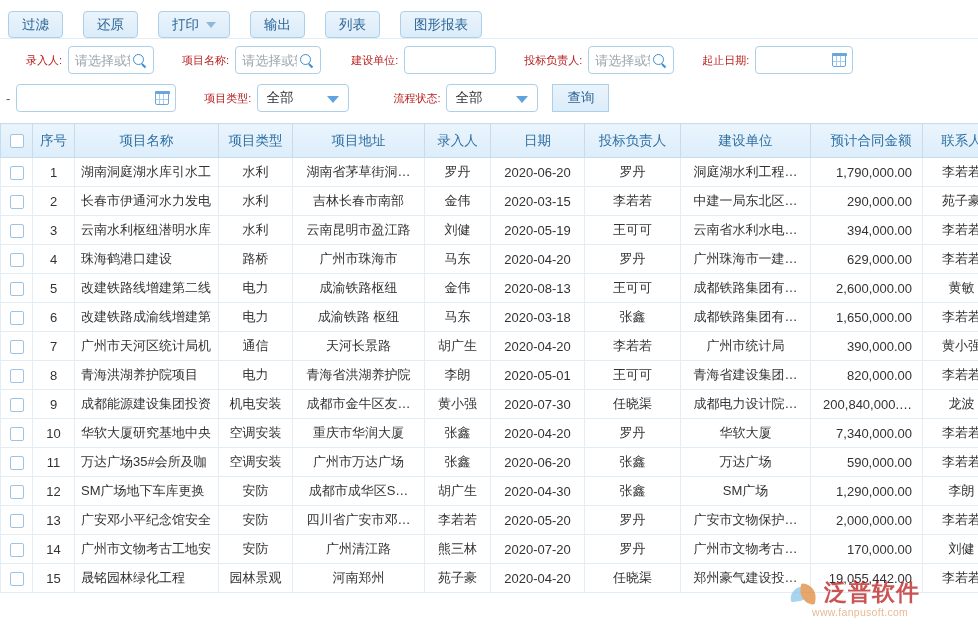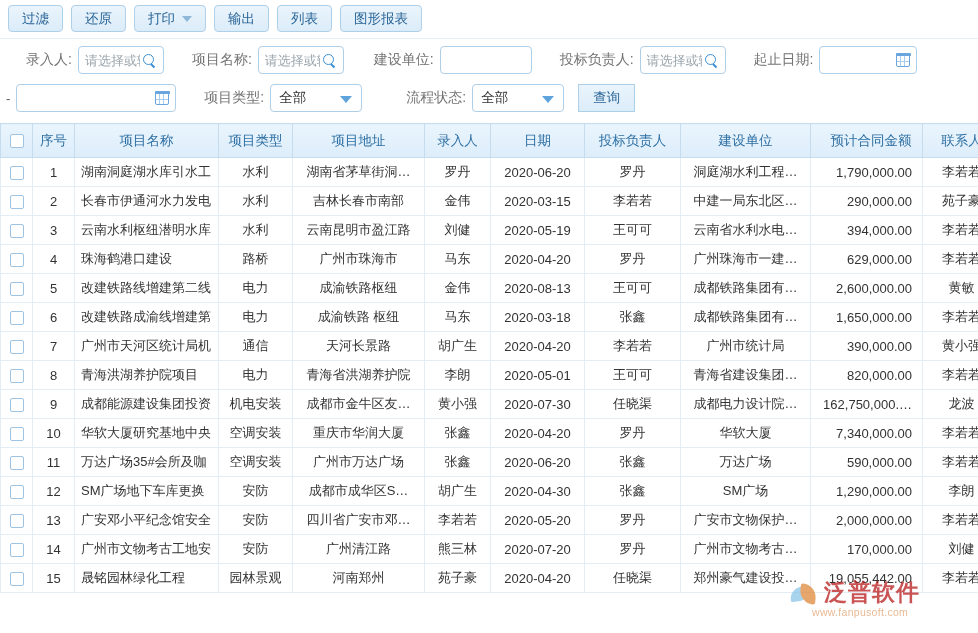--- a/index.html
+++ b/index.html
@@ -12,22 +12,22 @@
     color: #333;
     overflow: hidden;
   }
   #app { width: 978px; height: 633px; position: relative; overflow: hidden; }
 
   
   .toolbar {
     height: 38px;
     padding: 5px 0 0 8px;
     display: flex;
-    align-items: flex-start;
-    gap: 8px;
+    align-items: flex-end;
+    gap: 20px;
     background: #ffffff;
   }
   .tbtn {
     height: 27px;
     min-width: 46px;
     padding: 0 13px;
     border: 1px solid #aecfe8;
     border-radius: 4px;
     background: linear-gradient(to bottom, #eaf4fc 0%, #dbecf9 100%);
     color: #2a6496;
@@ -56,22 +56,22 @@
     background: #ffffff;
   }
   .frow {
     display: flex;
     align-items: center;
     height: 38px;
     padding-left: 4px;
   }
   .fitem { display: flex; align-items: center; }
   .flabel {
-    font-size: 14px;
-    color: #737373;
+    font-size: 11px;
+    color: #b91c1c;
     white-space: nowrap;
     text-align: right;
   }
   .fctl {
     position: relative;
     height: 28px;
     border: 1px solid #aecfe8;
     border-radius: 4px;
     background: #fff;
     display: flex;
@@ -504,21 +504,21 @@
           <tr>
             <td class="c-check"><span class="cbox"></span></td>
             <td class="c-idx">9</td>
             <td class="c-name lnk">成都能源建设集团投资</td>
             <td class="c-type">机电安装</td>
             <td class="c-addr">成都市金牛区友…</td>
             <td class="c-user lnk">黄小强</td>
             <td class="c-date">2020-07-30</td>
             <td class="c-bid lnk">任晓渠</td>
             <td class="c-unit">成都电力设计院…</td>
-            <td class="c-amt">162,750,000.…</td>
+            <td class="c-amt">200,840,000.…</td>
             <td class="c-contact">龙波</td>
           </tr>
           <tr>
             <td class="c-check"><span class="cbox"></span></td>
             <td class="c-idx">10</td>
             <td class="c-name lnk">华软大厦研究基地中央</td>
             <td class="c-type">空调安装</td>
             <td class="c-addr">重庆市华润大厦</td>
             <td class="c-user lnk">张鑫</td>
             <td class="c-date">2020-04-20</td>

